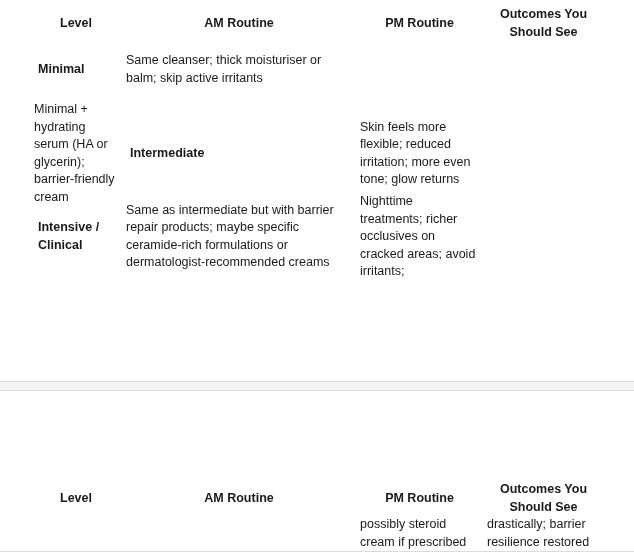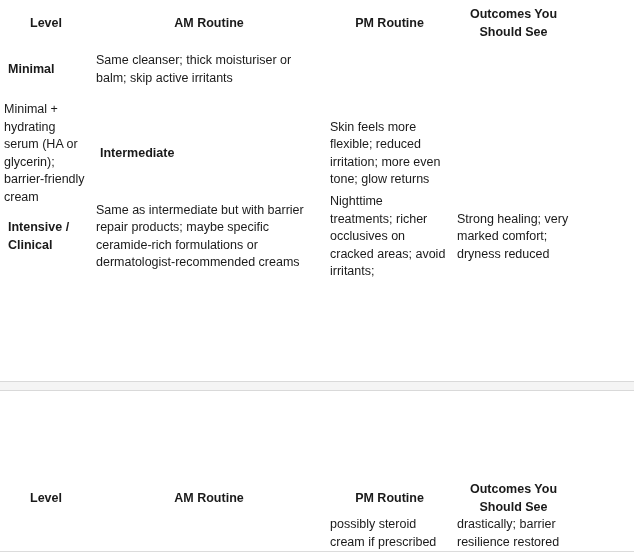--- a/index.html
+++ b/index.html
@@ -38,21 +38,21 @@
     background: #f4f4f4;
     border-top: 1px solid #d9d9d9;
     border-bottom: 1px solid #d9d9d9;
   }
   .bottom-edge {
     position: absolute;
     top: 551px; left: 0;
     width: 634px; height: 1px;
     background: #dcdcdc;
   }
-  .doc-table { width: 574px; }
+  .doc-table { margin-left: 30px; width: 574px; }
   .t-row {
     display: grid;
     grid-template-columns: 92px 234px 127px 121px;
     align-items: center;
   }
   .cell {
     padding: 2px 5px 2px 4px;
     font-size: 12.5px;
     line-height: 17.5px;
   }
@@ -96,21 +96,20 @@
       <div class="t-row row-intermediate">
         <div class="cell">Minimal + hydrating serum (HA or glycerin); barrier-friendly cream</div>
         <div class="cell level">Intermediate</div>
         <div class="cell">Skin feels more flexible; reduced irritation; more even tone; glow returns</div>
       </div>
 
       <div class="t-row row-intensive">
         <div class="cell level">Intensive / Clinical</div>
         <div class="cell">Same as intermediate but with barrier repair products; maybe specific ceramide-rich formulations or dermatologist-recommended creams</div>
         <div class="cell">Nighttime treatments; richer occlusives on cracked areas; avoid irritants;</div>
-        <div class="cell">Strong healing; very marked comfort; dryness reduced</div>
       </div>
 
     </div>
   </div>
 
   <div class="page-break"></div>
 
   <div class="page page-2">
     <div class="doc-table">
 

